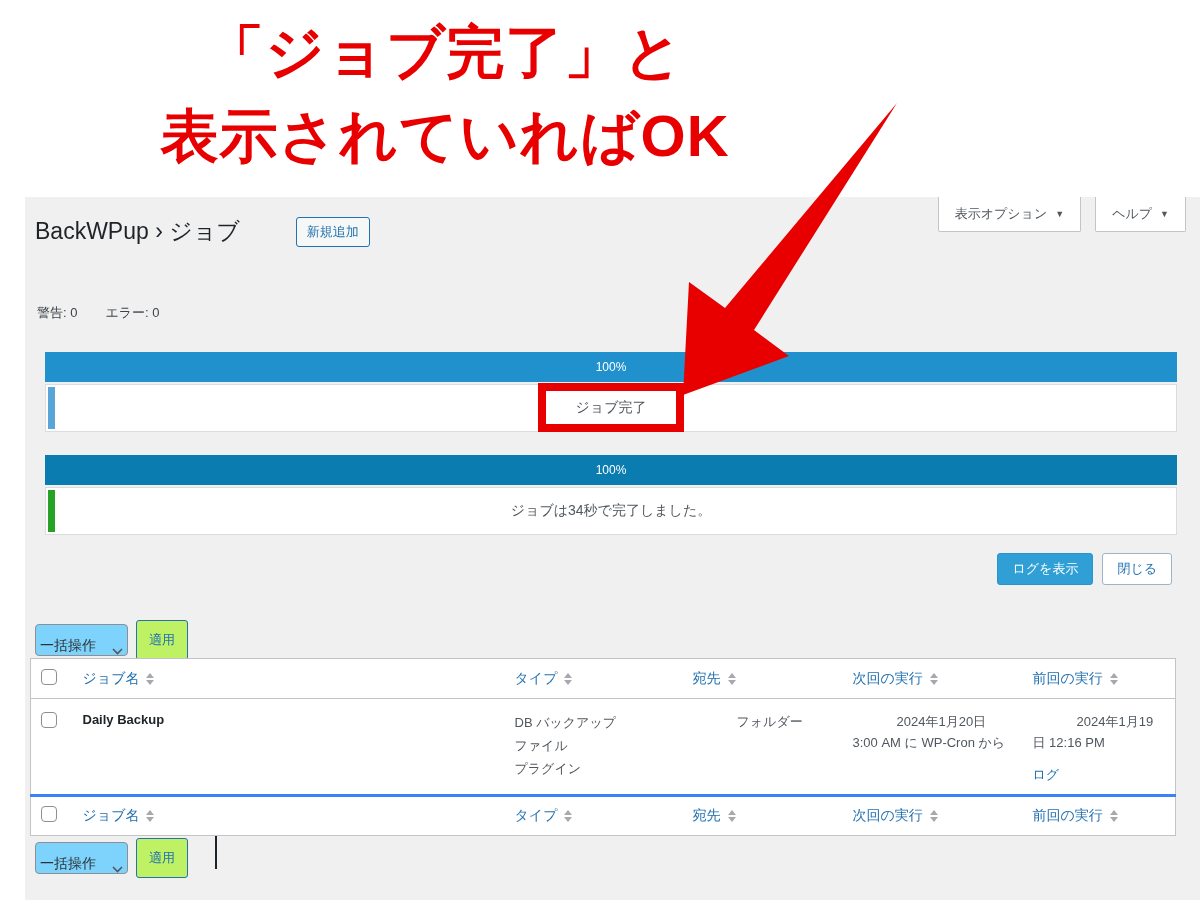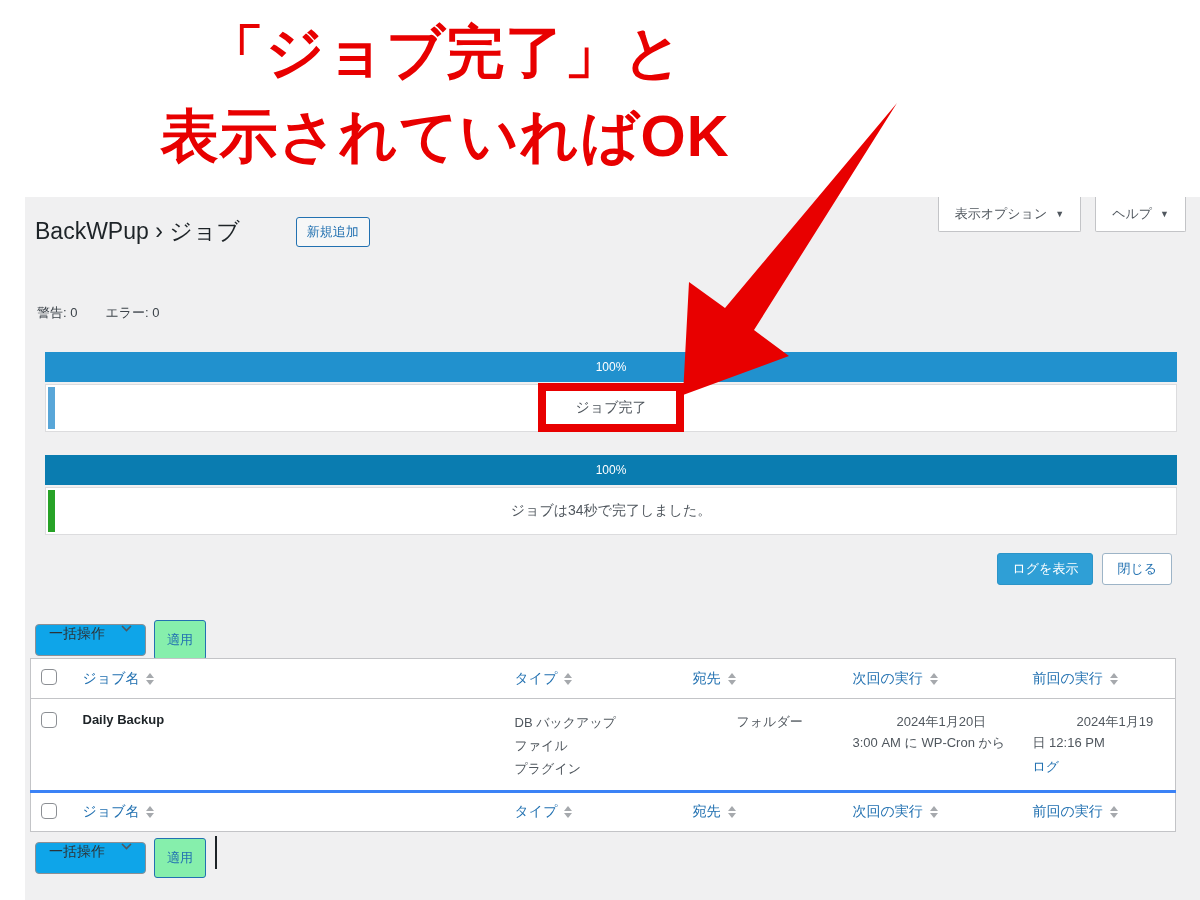--- a/index.html
+++ b/index.html
@@ -55,26 +55,26 @@
 
   .dialog-buttons { position:absolute; top:356px; right:28px; display:flex; gap:9px; }
   .btn { height:32px; font-size:13px; border-radius:3px; cursor:pointer; display:flex; align-items:center; padding:0 14px; }
   .btn-primary { background:#2f9fd6; border:1px solid #2b94c8; color:#fff; }
   .btn-outline { background:#fff; border:1px solid #9db4c7; color:#2271b1; }
 
   .bulk-row { position:absolute; left:10px; display:flex; align-items:center; gap:8px; }
   .bulk-top { top:423px; }
   .bulk-bottom { top:641px; }
   .fake-select {
-    height:32px; background:#0ea5e9; border:1px solid #8c8f94; border-radius:4px;
-    display:flex; align-items:flex-start; gap:16px; padding:0 13px;
+    height:32px; background:#7dd3fc; border:1px solid #8c8f94; border-radius:4px;
+    display:flex; align-items:flex-end; gap:16px; padding:0 4px;
     font-size:14px; color:#2c3338; cursor:pointer;
   }
   .apply-btn {
-    height:40px; background:#86efac; border:1px solid #2271b1; color:#2271b1;
+    height:40px; background:#bef264; border:1px solid #2271b1; color:#2271b1;
     border-radius:3px; font-size:13px; padding:0 12px; cursor:pointer;
   }
 
   table.jobs-table {
     position:absolute; top:461px; left:5px; width:1146px;
     border:1px solid #c3c4c7; background:#fff; border-collapse:collapse;
     table-layout:fixed; font-size:13px;
   }
   .jobs-table th, .jobs-table td { text-align:left; vertical-align:top; padding:10px 10px; font-weight:400; }
   .jobs-table tr.header-top th { border-bottom:1px solid #c3c4c7; height:40px; vertical-align:middle; padding:0 10px; }
@@ -92,21 +92,21 @@
   .sort-icon i.up { border-bottom:5px solid #a6a9ad; }
   .sort-icon i.down { border-top:5px solid #a6a9ad; }
 
   .wp-checkbox {
     appearance:none; -webkit-appearance:none; width:16px; height:16px; margin:0;
     border:1px solid #8c8f94; border-radius:4px; background:#fff; cursor:pointer; display:inline-block;
   }
   .job-name { font-weight:700; color:#1d2327; font-size:13px; }
   .type-line { display:block; line-height:1.75; }
   .cell-text { line-height:1.6;margin-left:44px; }
-  .log-link { color:#2271b1; cursor:pointer; display:inline-block; margin-top:4px; }
+  .log-link { color:#2271b1; cursor:pointer; display:inline-block; margin-top:12px; }
 
   .text-cursor { position:absolute; top:639px; left:190px; width:2px; height:33px; background:#1d2327; }
 
   
   .anno-layer { position:absolute; left:0; top:0; width:1200px; height:708px; pointer-events:none; z-index:10; }
   .anno-text {
     position:absolute; left:0; top:10px; width:890px; text-align:center;
     font-size:58px; font-weight:700; color:#e80000; line-height:1.45; letter-spacing:1px;
   }
   .anno-arrow-svg { position:absolute; left:0; top:0; }

